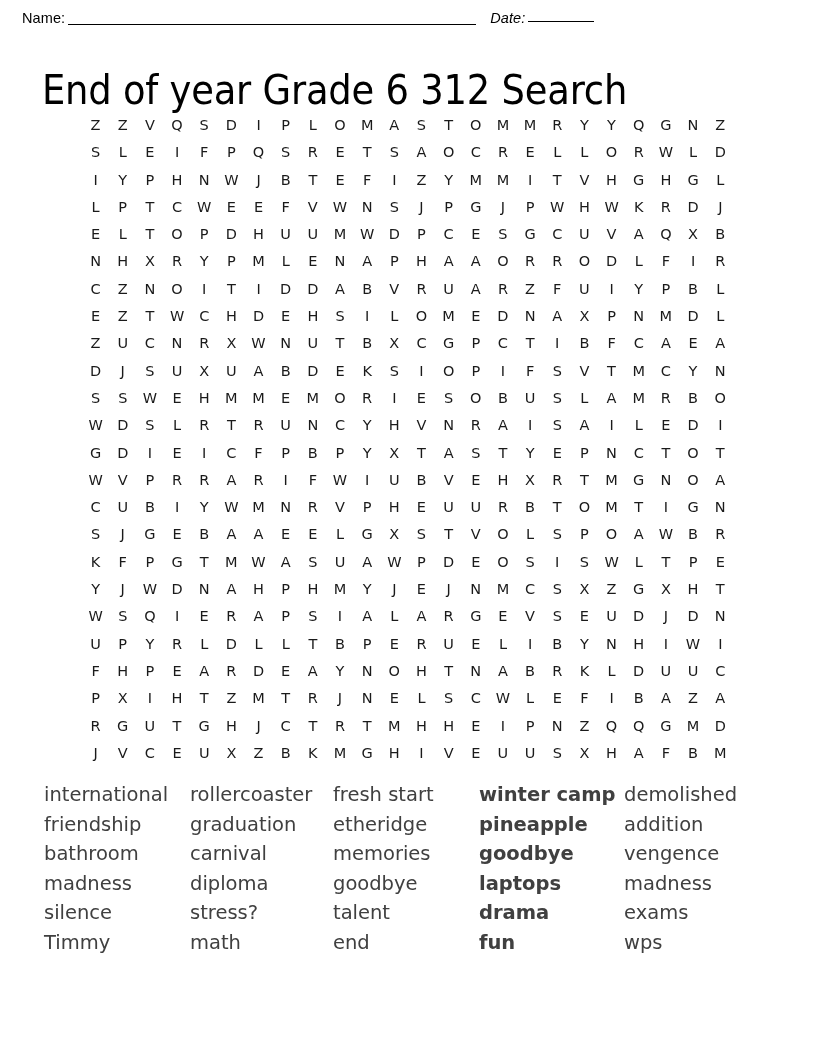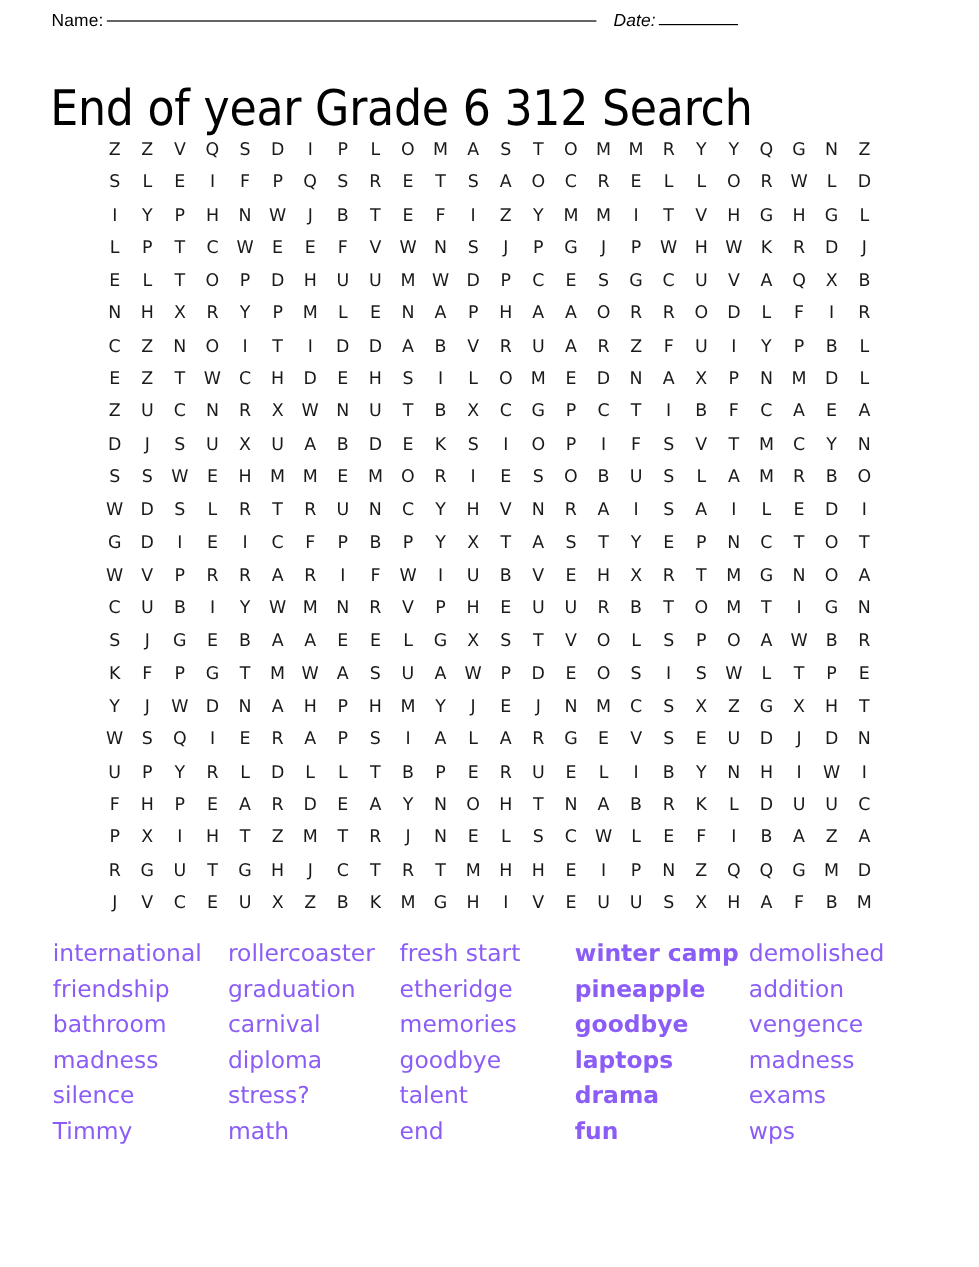--- a/index.html
+++ b/index.html
@@ -23,22 +23,22 @@
     left: 0px;
     width: 816px;
     height: 26px;
     display: flex;
     align-items: flex-end;
     padding-top: 4px;
     box-sizing: border-box;
   }
   .name-block {
     display: flex;
-    align-items: center;
-    margin-left: 43px;
+    align-items: flex-end;
+    margin-left: 22px;
   }
   .date-block {
     display: flex;
     align-items: baseline;
     margin-left: 14px;
     font-style: italic;
   }
   .field-label {
     font-size: 14.5px;
     line-height: 16px;
@@ -112,21 +112,21 @@
   }
   .word-col.c0 { width: 146px; }
   .word-col.c1 { width: 143px; }
   .word-col.c2 { width: 146px; }
   .word-col.c3 { width: 145px; font-weight: bold; }
   .word-col.c4 { width: 150px; }
   .word-item {
     font-size: 19.5px;
     line-height: 29.6px;
     white-space: nowrap;
-    color: #8b5cf6;
+    color: #404040;
     font-family: "DejaVu Sans", sans-serif;
   }
 </style>
 </head>
 <body>
 
 <div class="header-row">
   <div class="name-block">
     <span class="field-label">Name:</span>
     <span class="rule rule-name"></span>

